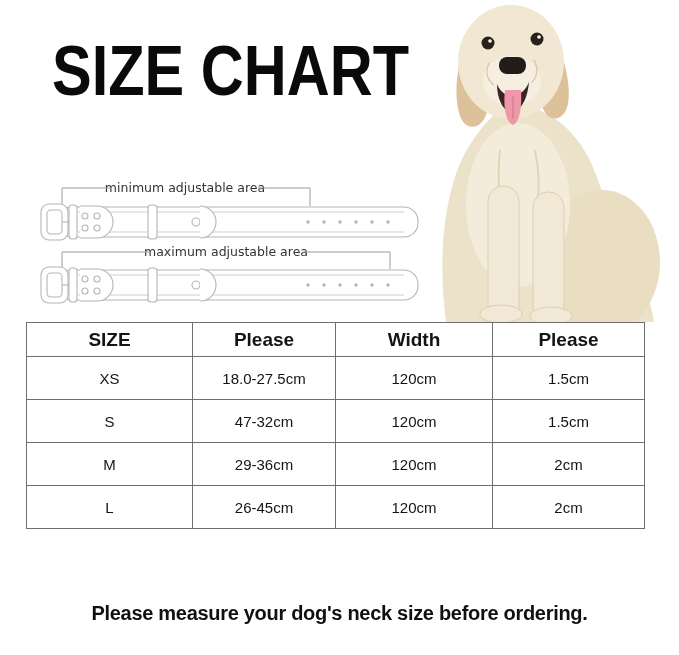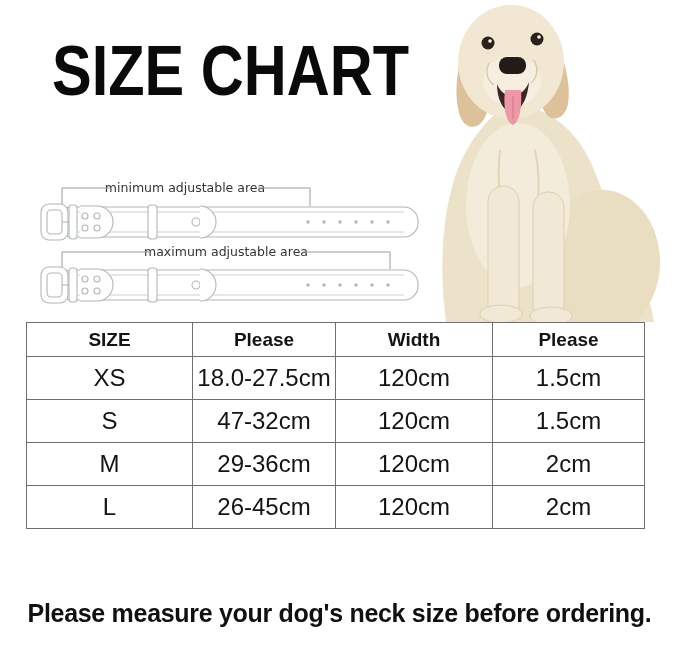--- a/index.html
+++ b/index.html
@@ -16,24 +16,24 @@
   .dog-svg{position:absolute;left:425px;top:0;width:254px;height:322px;}
   table.size-table{
     position:absolute;left:26px;top:322px;width:618px;border-collapse:collapse;
     table-layout:fixed;background:#fff;
   }
   table.size-table th,table.size-table td{
     border:1px solid #6f6f6f;text-align:center;vertical-align:middle;
     color:#141414;padding:0;
   }
   table.size-table th{height:33px;font-size:19px;font-weight:700;}
-  table.size-table td{height:42px;font-size:24px;font-weight:400;margin-left:40px;}
+  table.size-table td{height:42px;font-size:15px;font-weight:400;margin-left:40px;}
   .footer{
     position:absolute;left:0;right:0;top:601px;text-align:center;
-    font-size:25px;font-weight:700;line-height:25px;letter-spacing:-0.3px;color:#101010;
+    font-size:20px;font-weight:700;line-height:25px;letter-spacing:-0.3px;color:#101010;
     white-space:nowrap;
   }
   .collar-line{stroke:#b2b7b7;stroke-width:1.1;fill:#ffffff;}
   .collar-inner{stroke:#ccd1d1;stroke-width:1;fill:none;}
   .leader{stroke:#9b9b9b;stroke-width:1;fill:none;}
   .diagram-label{font-family:"DejaVu Sans",sans-serif;font-size:12.5px;fill:#333333;}
 </style>
 </head>
 <body>
 

